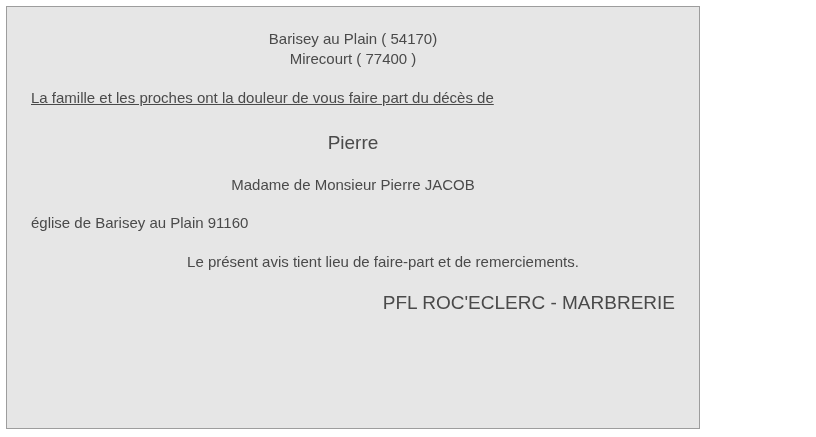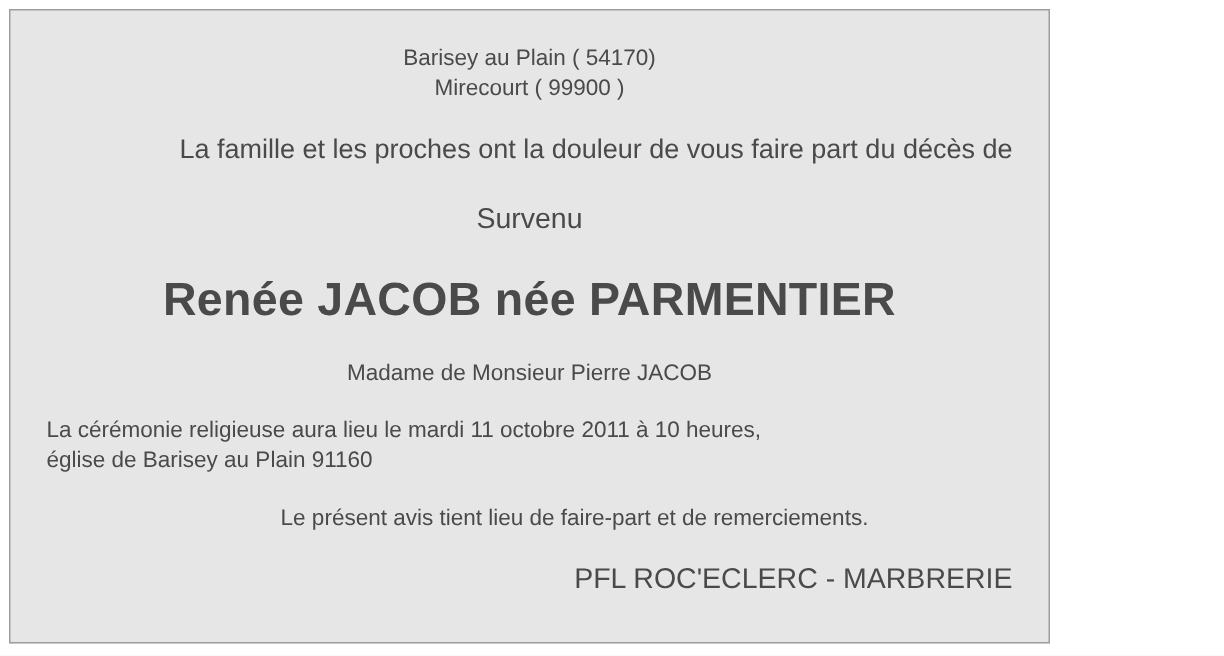--- a/index.html
+++ b/index.html
@@ -35,23 +35,24 @@
     line-height: 1.28;
   }
 
   .locality {
     font-size: 15px;
     text-align: center;
   }
   .locality div { line-height: 1.32; }
 
   .announce {
-    font-size: 18px;
+    font-size: 15px;
     margin-top: 20px;
-    text-align: right;
+    text-align: left;
+    text-decoration: underline;
   }
   .title-madame {
     font-size: 19px;
     text-align: center;
     margin-top: 26px;
   }
   .deceased-name {
     font-size: 31px;
     font-weight: bold;
     text-align: center;
@@ -87,34 +88,32 @@
   }
 </style>
 </head>
 <body>
 
 <div class="notice-card">
   <div class="inner">
 
     <div class="locality">
       <div class="line">Barisey au Plain ( 54170)</div>
-      <div class="line">Mirecourt ( 99900 )</div>
+      <div class="line">Mirecourt ( 77400 )</div>
     </div>
 
     <div class="announce">La famille et les proches ont la douleur de vous faire part du décès de</div>
 
-    <div class="title-madame">Survenu</div>
+    <div class="title-madame">Pierre</div>
 
-    <div class="deceased-name">Renée JACOB née PARMENTIER</div>
 
     <div class="spouse">Madame de Monsieur Pierre JACOB</div>
 
 
     <div class="ceremony">
-      <div class="line">La cérémonie religieuse aura lieu le mardi 11 octobre 2011 à 10 heures,</div>
       <div class="line">église de Barisey au Plain 91160</div>
     </div>
 
     <div class="thanks">Le présent avis tient lieu de faire-part et de remerciements.</div>
 
     <div class="funeral-company">PFL ROC'ECLERC - MARBRERIE</div>
 
   </div>
 </div>
 

